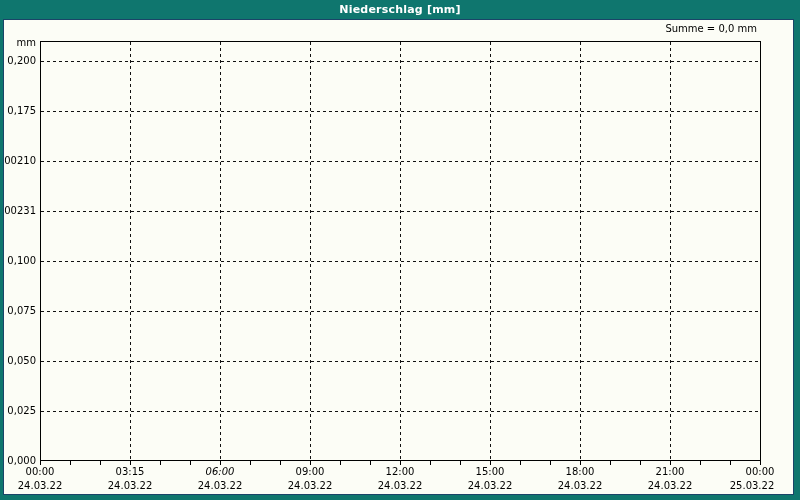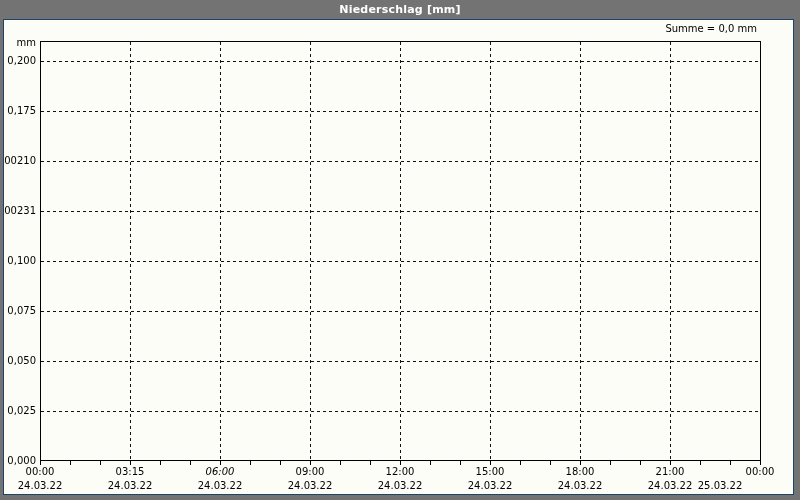--- a/index.html
+++ b/index.html
@@ -1,17 +1,17 @@
 <!DOCTYPE html>
 <html><head>
 <meta charset="utf-8">
 <style>
   html,body{margin:0;padding:0;}
   body{width:800px;height:500px;overflow:hidden;font-family:"DejaVu Sans","Liberation Sans",sans-serif;}
-  #window{position:relative;width:800px;height:500px;background:#737373;}
+  #window{position:relative;width:800px;height:500px;background:#0f766e;}
   #titlebar{position:absolute;left:0;top:0;width:800px;height:19px;
     display:flex;align-items:center;justify-content:center;
     color:#ffffff;font-size:11px;font-weight:bold;letter-spacing:0.2px;}
   #content{position:absolute;left:3px;top:19px;right:6px;bottom:5px;
     background:#fcfdf6;border:1px solid #1a4468;box-sizing:border-box;}
   #chart-layer{position:absolute;left:0;top:0;width:800px;height:376px;}
   #summe{position:absolute;top:23px;right:43px;font-size:10px;color:#000;}
   #ylabel-unit{position:absolute;top:37px;left:0;width:36px;text-align:right;
     font-size:10px;color:#000;}
   #plot{position:absolute;left:40px;top:41px;width:721px;height:420px;
@@ -100,15 +100,15 @@
       <div class="xdate" style="left: 310px;">24.03.22</div>
       <div class="xtime" style="left: 400px;">12:00</div>
       <div class="xdate" style="left: 400px;">24.03.22</div>
       <div class="xtime" style="left: 490px;">15:00</div>
       <div class="xdate" style="left: 490px;">24.03.22</div>
       <div class="xtime" style="left: 580px;">18:00</div>
       <div class="xdate" style="left: 580px;">24.03.22</div>
       <div class="xtime" style="left: 670px;">21:00</div>
       <div class="xdate" style="left: 670px;">24.03.22</div>
       <div class="xtime" style="left: 760px;">00:00</div>
-      <div class="xdate" style="left: 720px;">25.03.22</div>
+      <div class="xdate" style="left: 752px;">25.03.22</div>
     </div>
 </div>
 
 </body></html>

